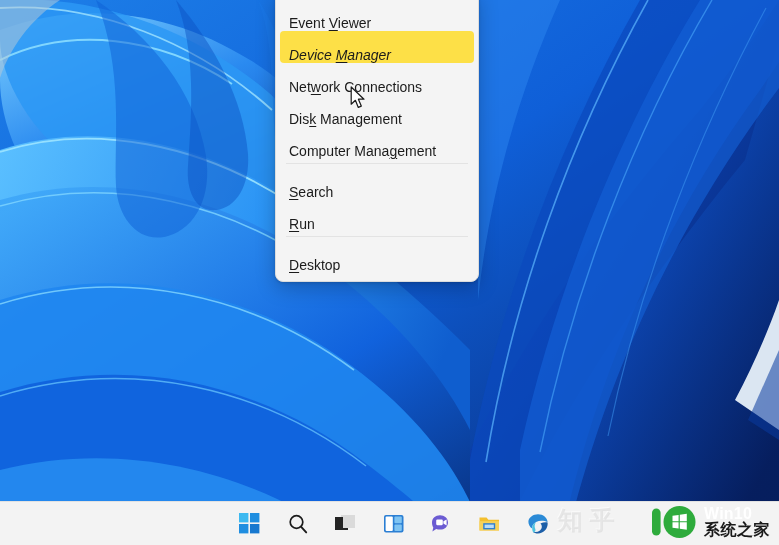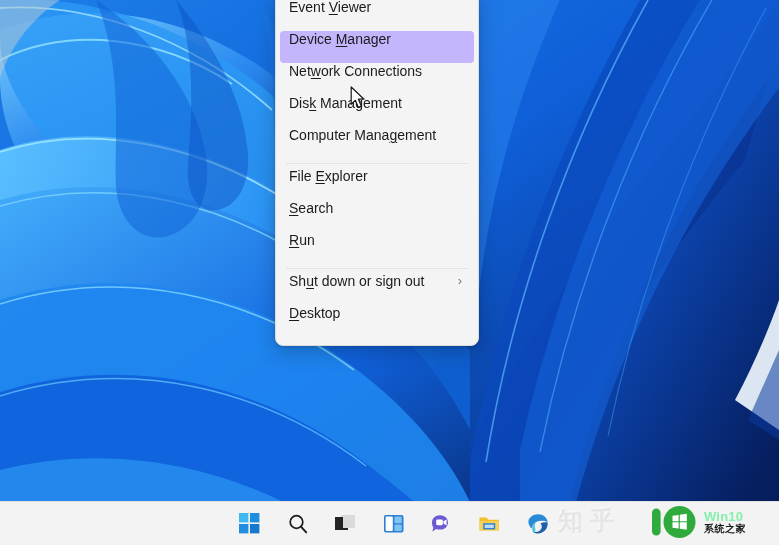--- a/index.html
+++ b/index.html
@@ -31,42 +31,42 @@
   #watermark {
     position:absolute; left:555px; top:498px; width:118px; height:46px;
     z-index:45; pointer-events:none;
   }
   
   #brand {
     position:absolute; right:4px; top:500px; width:124px; height:44px;
     display:flex; align-items:center; gap:5px; z-index:46;
   }
   .brand-text { display:flex; flex-direction:column; line-height:1.02; }
-  .brand-l1 { font-size:13px; font-weight:bold; color:#86efac; letter-spacing:.2px; }
-  .brand-l2 { font-size:10px; font-weight:bold; color:#1a1a1a; letter-spacing:.5px;
+  .brand-l1 { font-size:16px; font-weight:bold; color:#ffffff; letter-spacing:.2px; }
+  .brand-l2 { font-size:16px; font-weight:bold; color:#1a1a1a; letter-spacing:.5px;
               font-family:"DejaVu Sans", sans-serif; }
 
   
   #winx-menu {
     position:absolute; left:275px; top:-8px; width:204px;
     background:#f4f4f4;
     border:1px solid #dcdcdc;
     border-radius:0 0 8px 8px;
     box-shadow:0 6px 20px rgba(0,0,0,.22), 0 1px 3px rgba(0,0,0,.14);
     padding:6px 4px 8px 4px;
     z-index:30;
   }
   .mi {
-    height:32px; display:flex; align-items:flex-start;
+    height:32px; display:flex; align-items:flex-end;
     padding:0 10px 0 9px;
     border-radius:4px;
     font-size:14px; color:#1b1b1b;
     cursor:default; white-space:nowrap;
   }
-  .mi.hl { background:#c4b5fd; }
+  .mi.hl { background:#fde047;font-style:italic; }
   .mi .lbl { flex:1; }
   .mi u { text-decoration:underline; text-underline-offset:2px; }
   .chev { color:#767676; font-size:13px; margin-left:auto; padding-right:2px; }
   .sep { height:1px; background:#e3e3e3; margin:4px 6px 4px 6px; }
 
   
   #cursor { position:absolute; left:350px; top:86px; z-index:60; pointer-events:none; }
 </style>
 </head>
 <body>
@@ -161,35 +161,28 @@
   <div class="mi">
     <span class="lbl">Dis<u>k</u> Management</span>
   </div>
   <div class="mi">
     <span class="lbl">Computer Mana<u>g</u>ement</span>
   </div>
 
   <div class="sep"></div>
 
   <div class="mi">
-    <span class="lbl">File <u>E</u>xplorer</span>
-  </div>
-  <div class="mi">
     <span class="lbl"><u>S</u>earch</span>
   </div>
   <div class="mi">
     <span class="lbl"><u>R</u>un</span>
   </div>
 
   <div class="sep"></div>
 
-  <div class="mi">
-    <span class="lbl">Sh<u>u</u>t down or sign out</span>
-    <span class="chev">›</span>
-  </div>
   <div class="mi">
     <span class="lbl"><u>D</u>esktop</span>
   </div>
 </div>
 
 <div id="taskbar">
   <div class="tb-icons">
 
     <div class="tb-btn">
       <svg width="21" height="21" viewBox="0 0 21 21">

